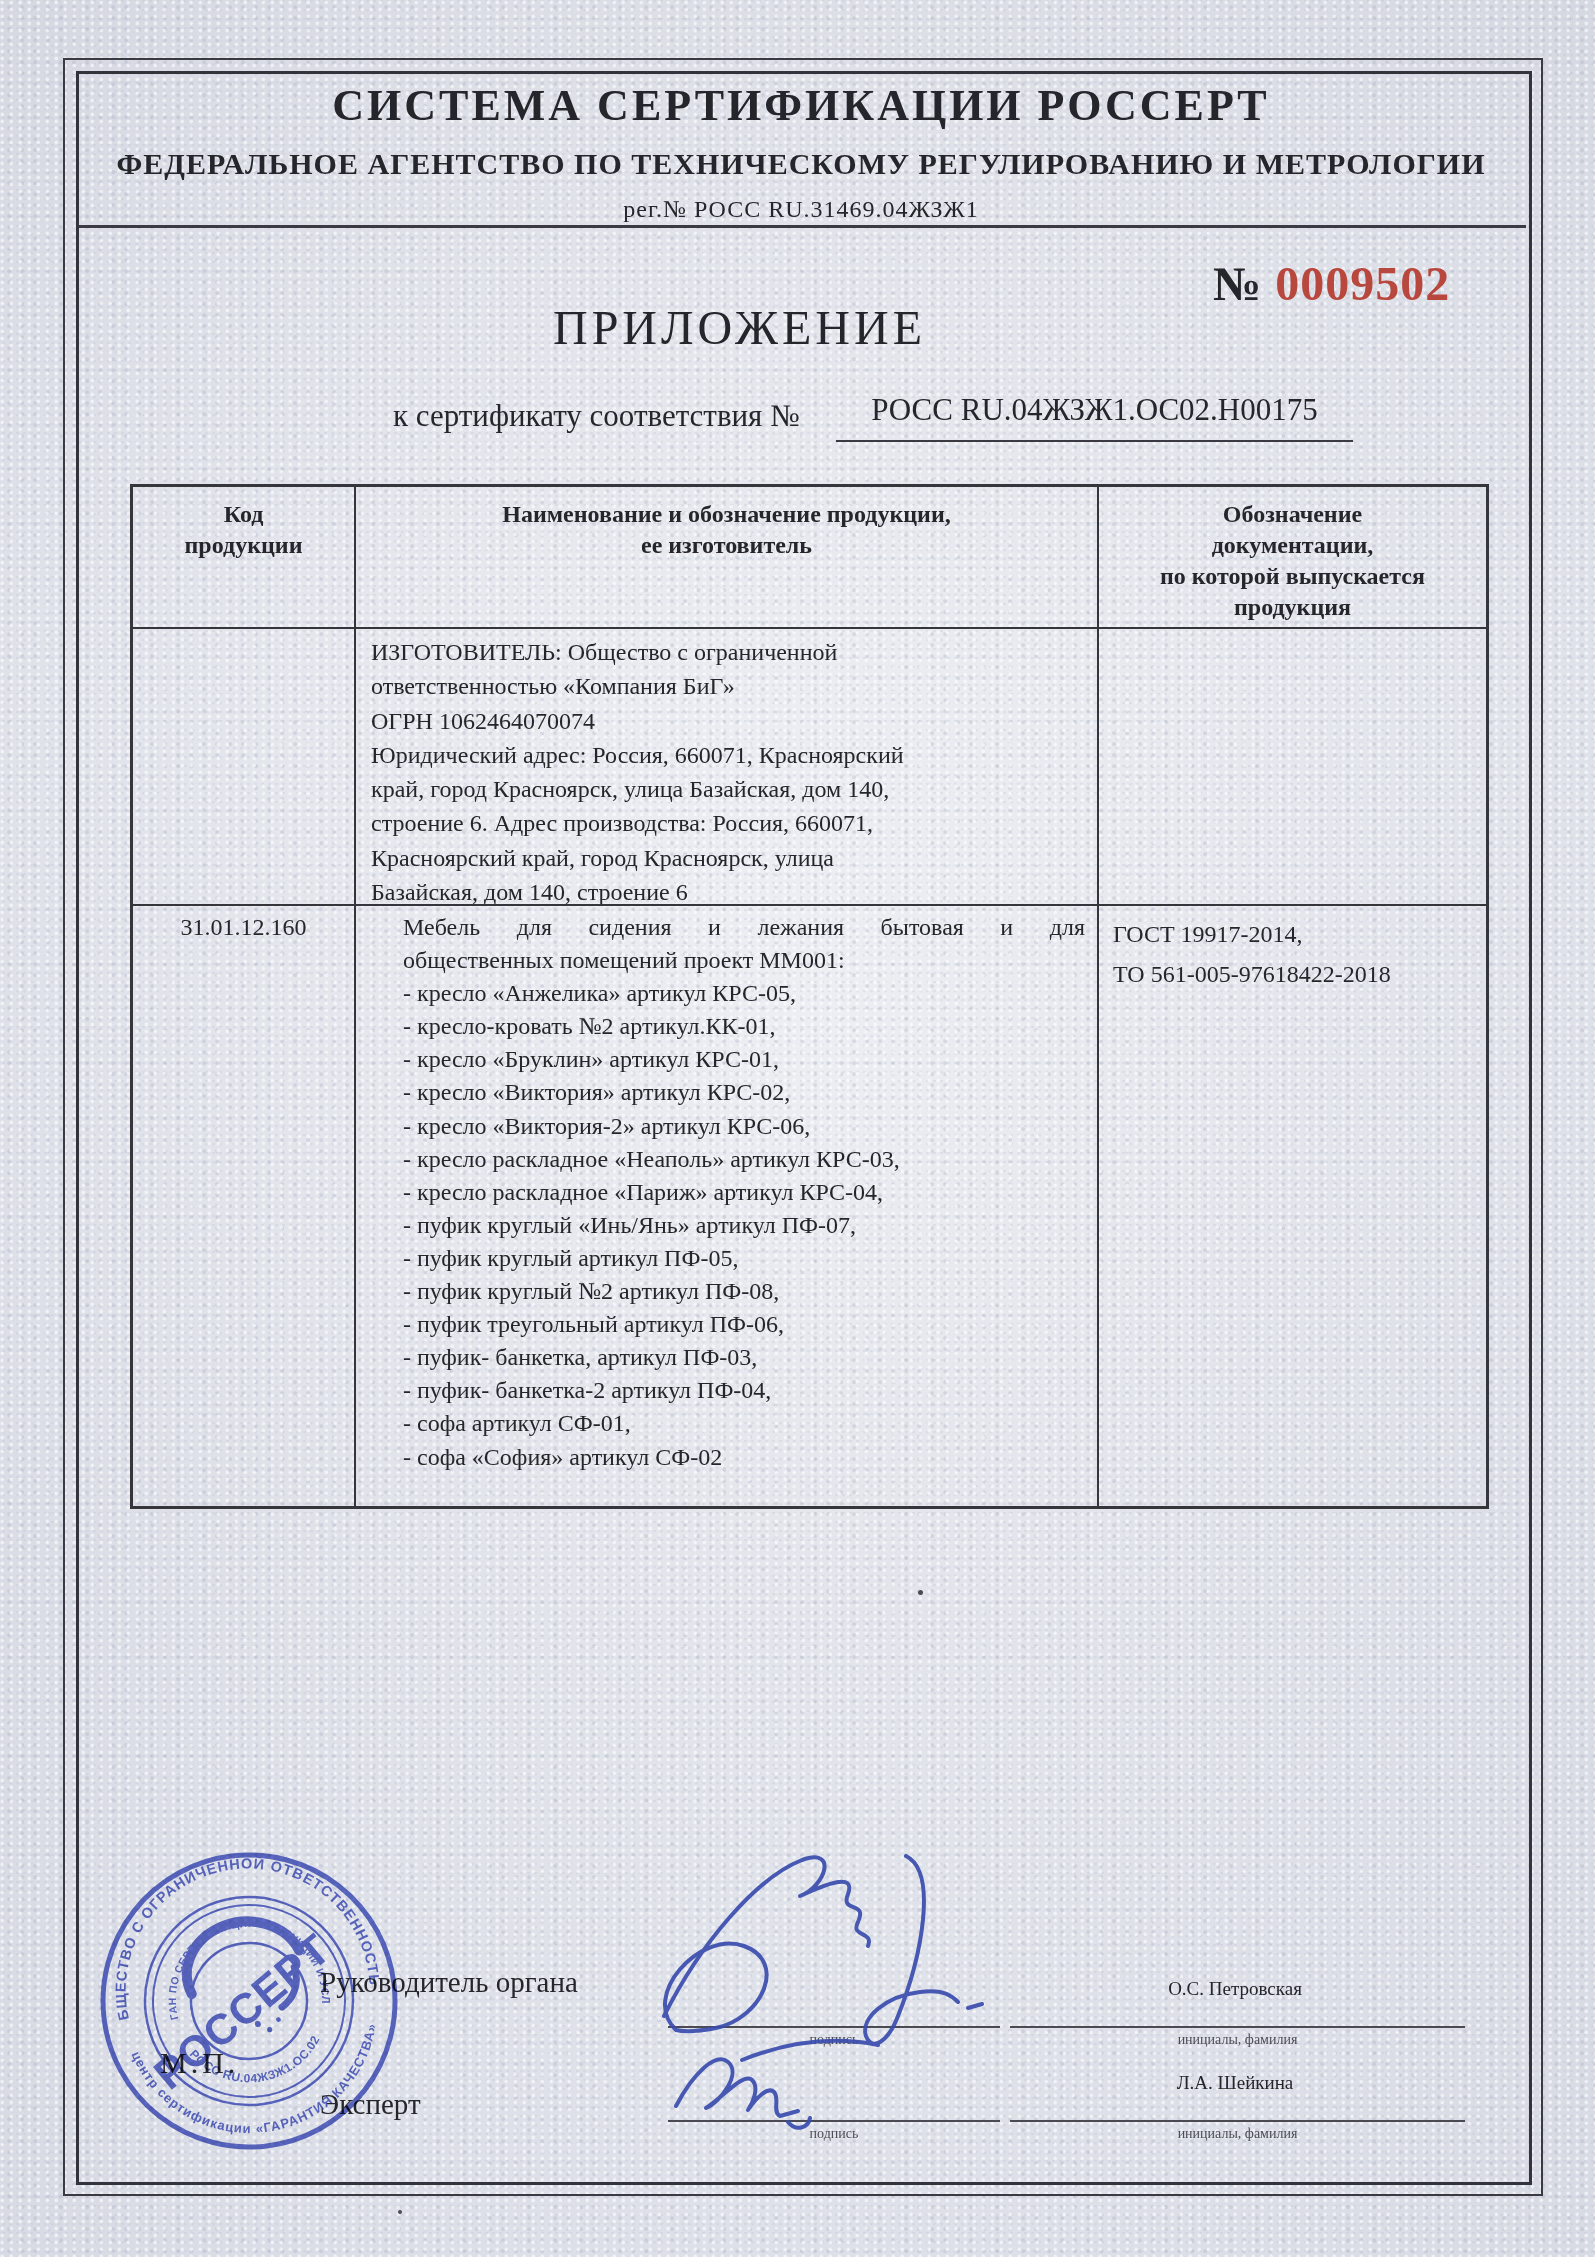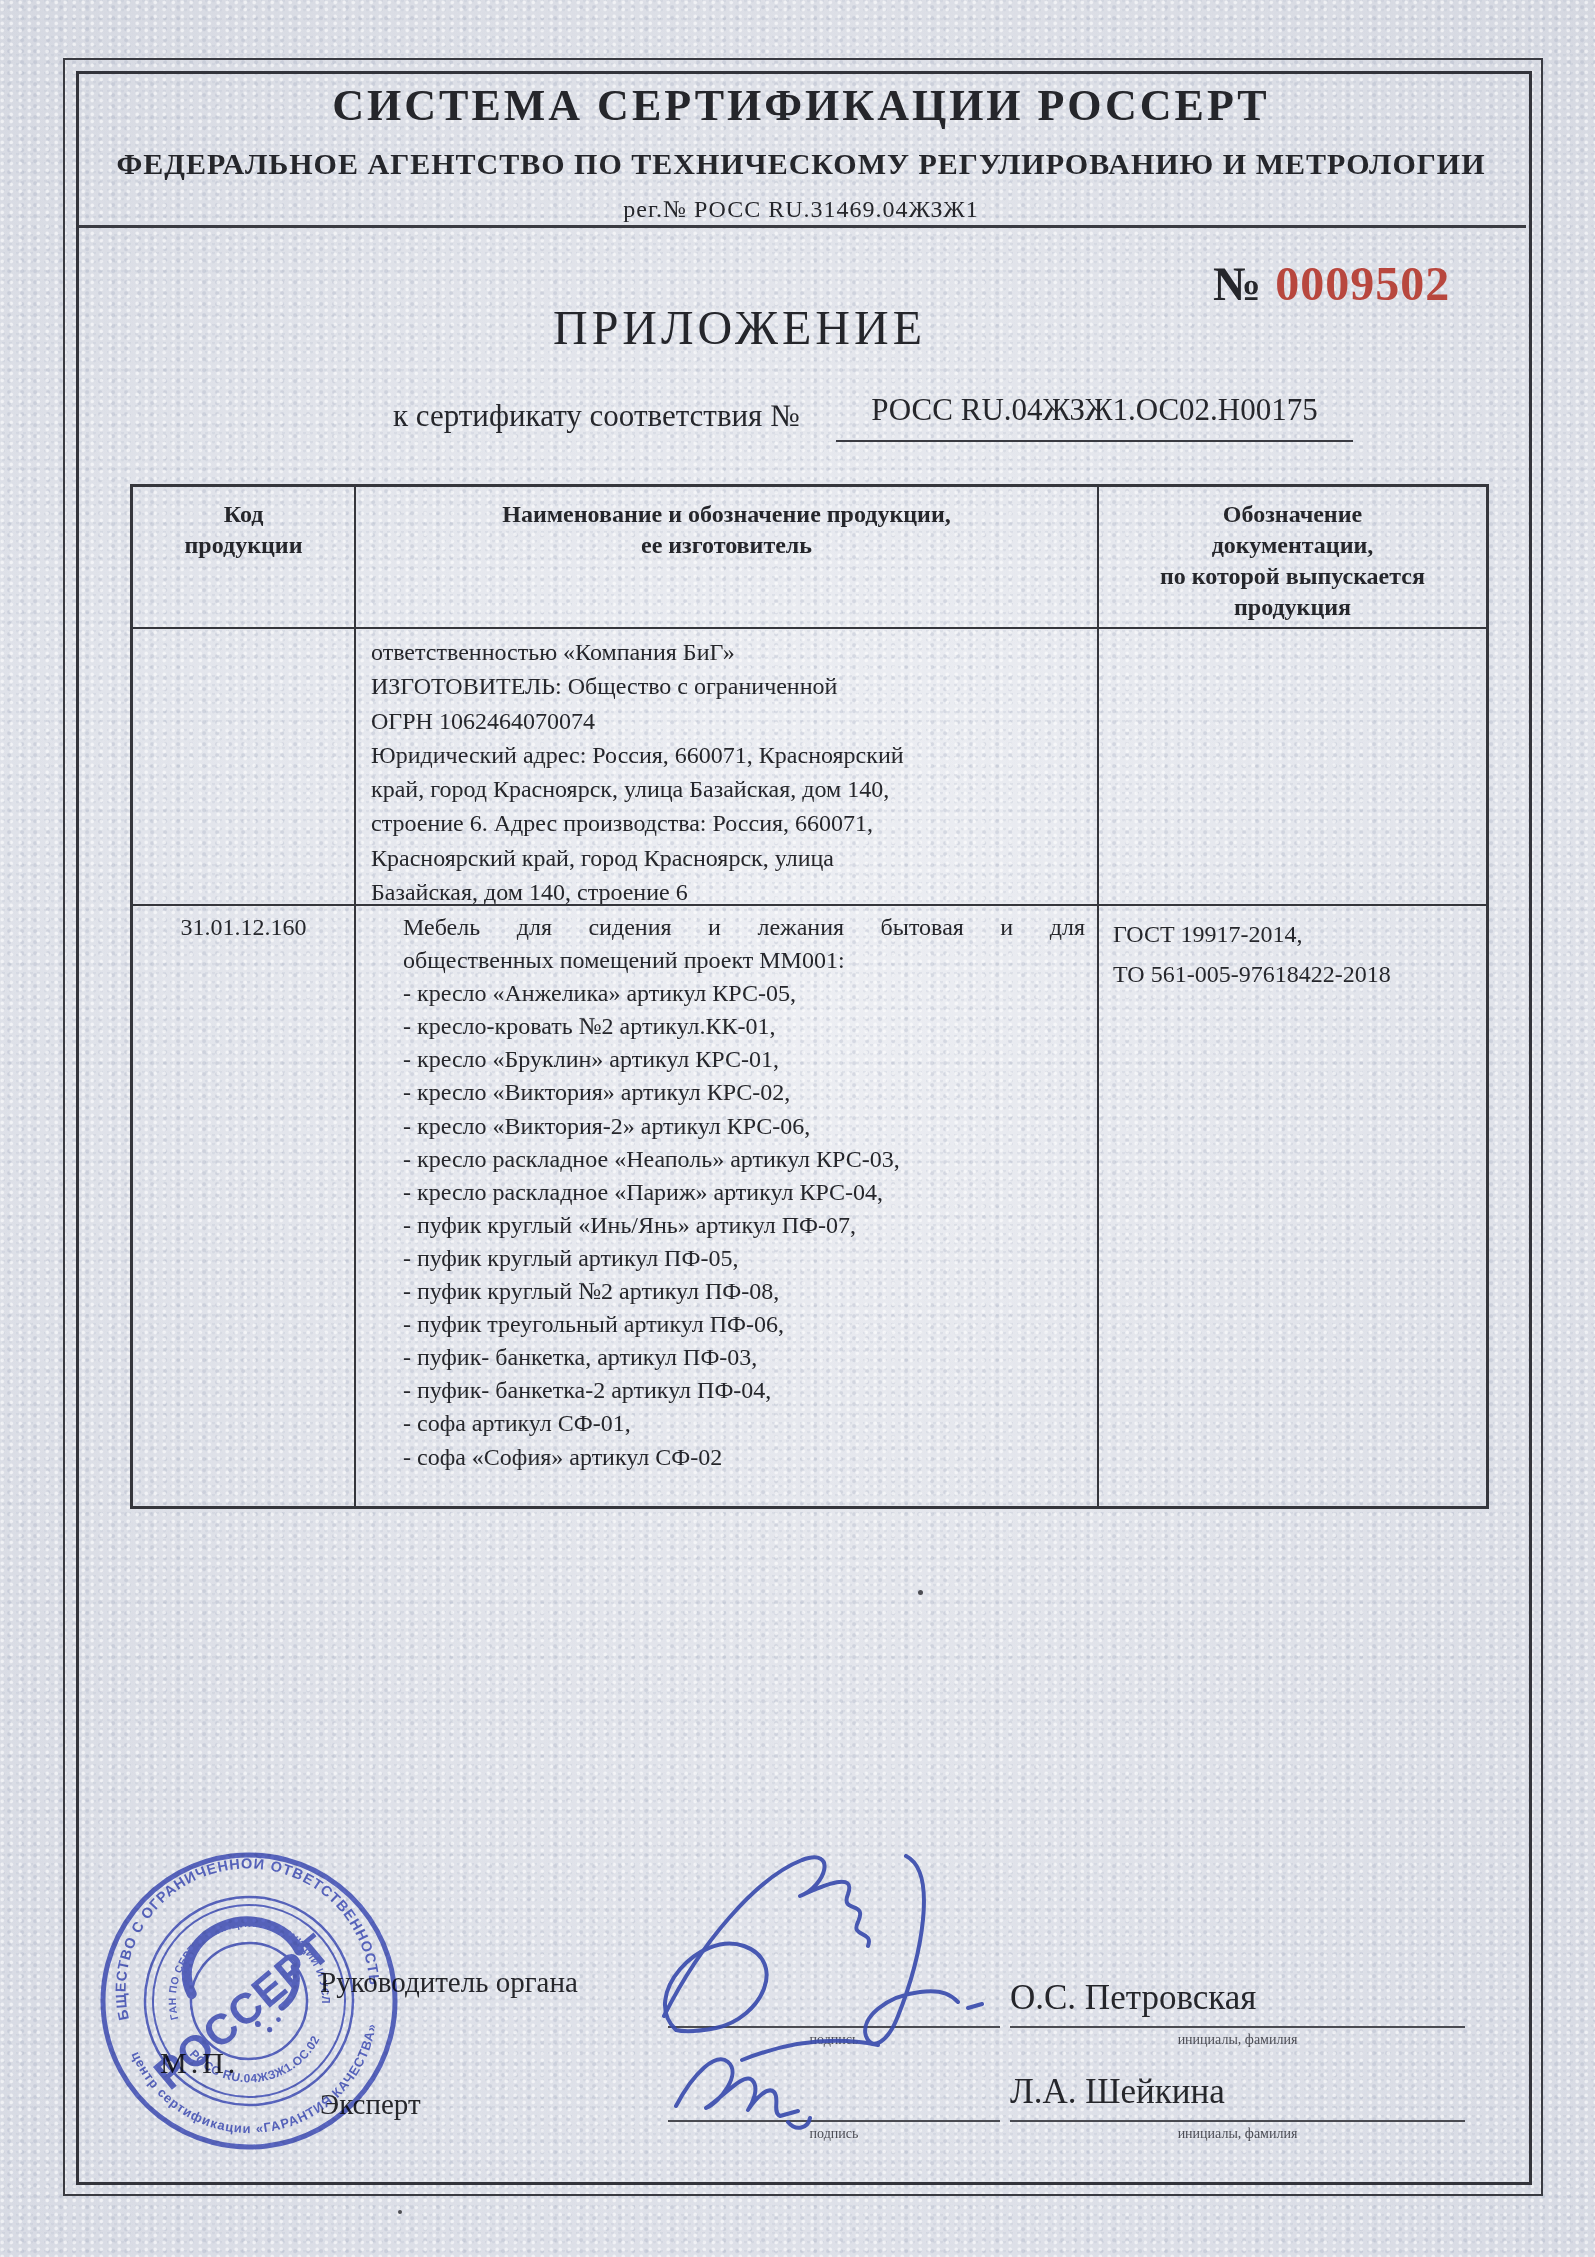--- a/index.html
+++ b/index.html
@@ -43,21 +43,21 @@
   .c-prod2{padding:5px 12px 0 15px;line-height:33.1px;margin-left:32px;}
   .c-prod2 .intro div:first-child{text-align:justify;text-align-last:justify;}
   .c-code{ text-align:center;padding-top:8px;}
   .c-docs{padding:8px 6px 0 14px;line-height:40px;}
 
   
   .sig-label{position:absolute;font-size:29px;}
   .mp-label{position:absolute;font-size:30px;letter-spacing:4px;}
   .sig-line{position:absolute;height:2px;background:#4a4b52;}
   .sig-caption{position:absolute;font-size:14px;color:#4c4d55;text-align:center;}
-  .sig-name{position:absolute;font-size:35px;}
+  .sig-name{position:absolute;font-size:19px;text-align:center;}
   .stamp{position:absolute;left:93px;top:1845px;width:312px;height:312px;
     opacity:.84;mix-blend-mode:multiply;transform:rotate(-7deg);}
   .sigs{position:absolute;left:0;top:0;width:1595px;height:2257px;pointer-events:none;}
   .dot{position:absolute;border-radius:50%;background:#4b4c52;}
 </style>
 </head>
 <body>
 
 <div class="frame-outer"></div>
 <div class="frame-inner"></div>
@@ -87,22 +87,22 @@
     </div>
   <div class="cell hcell last-col">
       <div>Обозначение</div>
       <div>документации,</div>
       <div>по которой выпускается</div>
       <div>продукция</div>
     </div>
 
   <div class="cell"></div>
   <div class="cell c-lines">
+      <div>ИЗГОТОВИТЕЛЬ: Общество с ограниченной</div>
       <div>ответственностью «Компания БиГ»</div>
-      <div>ИЗГОТОВИТЕЛЬ: Общество с ограниченной</div>
       <div>ОГРН 1062464070074</div>
       <div>Юридический адрес: Россия, 660071, Красноярский</div>
       <div>край, город Красноярск, улица Базайская, дом 140,</div>
       <div>строение 6. Адрес производства: Россия, 660071,</div>
       <div>Красноярский край, город Красноярск, улица</div>
       <div>Базайская, дом 140, строение 6</div>
     </div>
   <div class="cell last-col"></div>
 
   <div class="cell last-row c-code">31.01.12.160</div>

